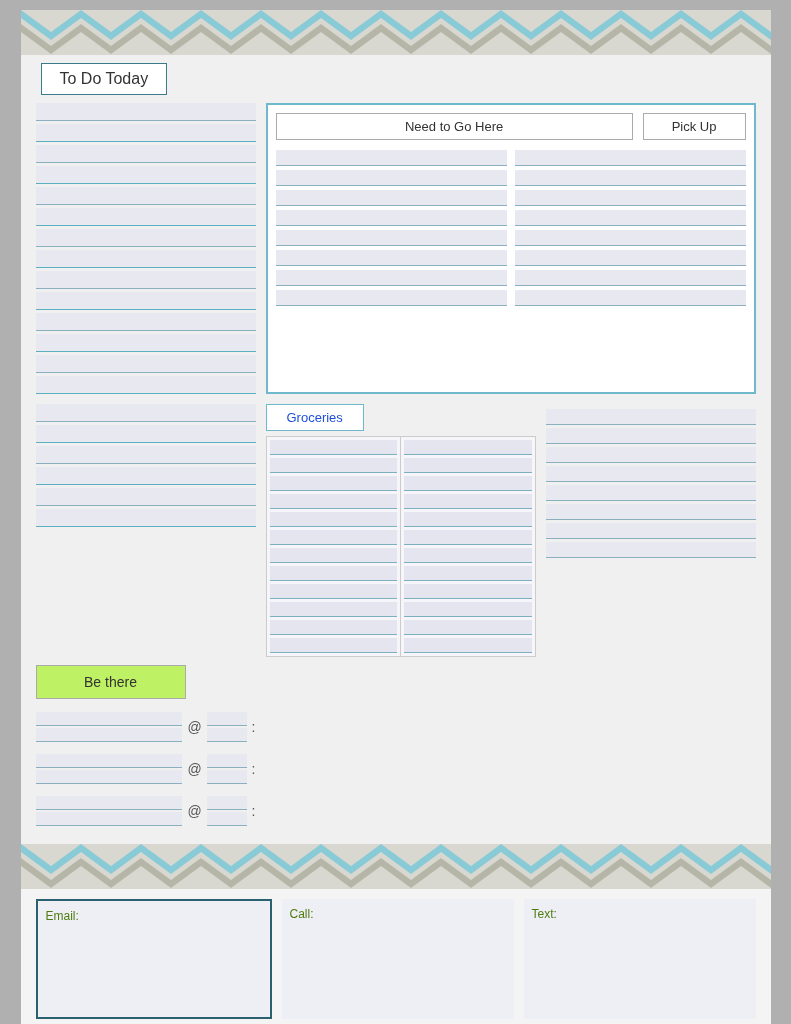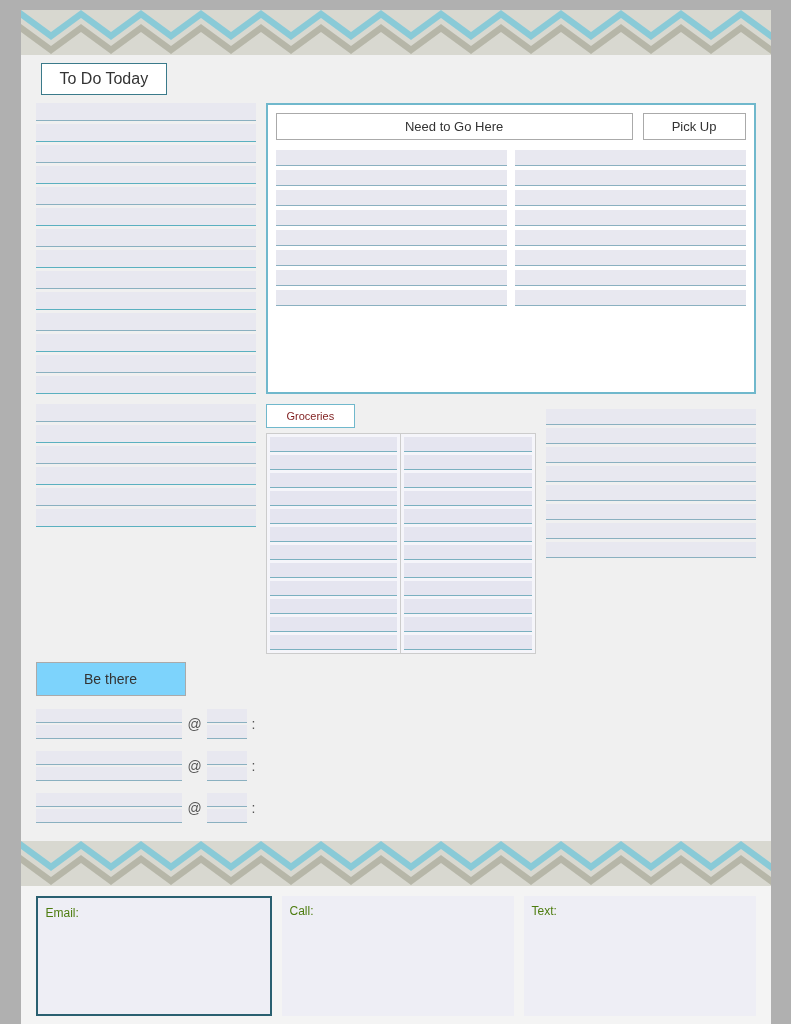--- a/index.html
+++ b/index.html
@@ -121,22 +121,22 @@
 
     .col-line {
       height: 16px;
       background: #e8e8f0;
       border-bottom: 1.5px solid #8ab0c0;
     }
 
     .groceries-label {
       border: 1.5px solid #70b8cc;
       padding: 5px 20px;
-      font-size: 11px;
-      color: #7f1d1d;
+      font-size: 13px;
+      color: #1d4ed8;
       background: white;
       text-align: center;
     }
 
     
     .groceries-grid {
       display: flex;
       gap: 0;
       border: 1px solid #ccc;
       background: #f5f5fa;
@@ -159,21 +159,21 @@
       height: 15px;
       background: #e5e5f0;
       border-bottom: 1px solid #7ab0c0;
     }
 
     .be-there-label {
       border: 1.5px solid #aaa;
       padding: 8px 18px;
       font-size: 14px;
       color: #333;
-      background: #7dd3fc;
+      background: #bef264;
       text-align: center;
       display: inline-block;
       width: 150px;
       margin-bottom: 8px;
     }
 
     .at-rows {
       display: flex;
       flex-direction: column;
       gap: 12px;

